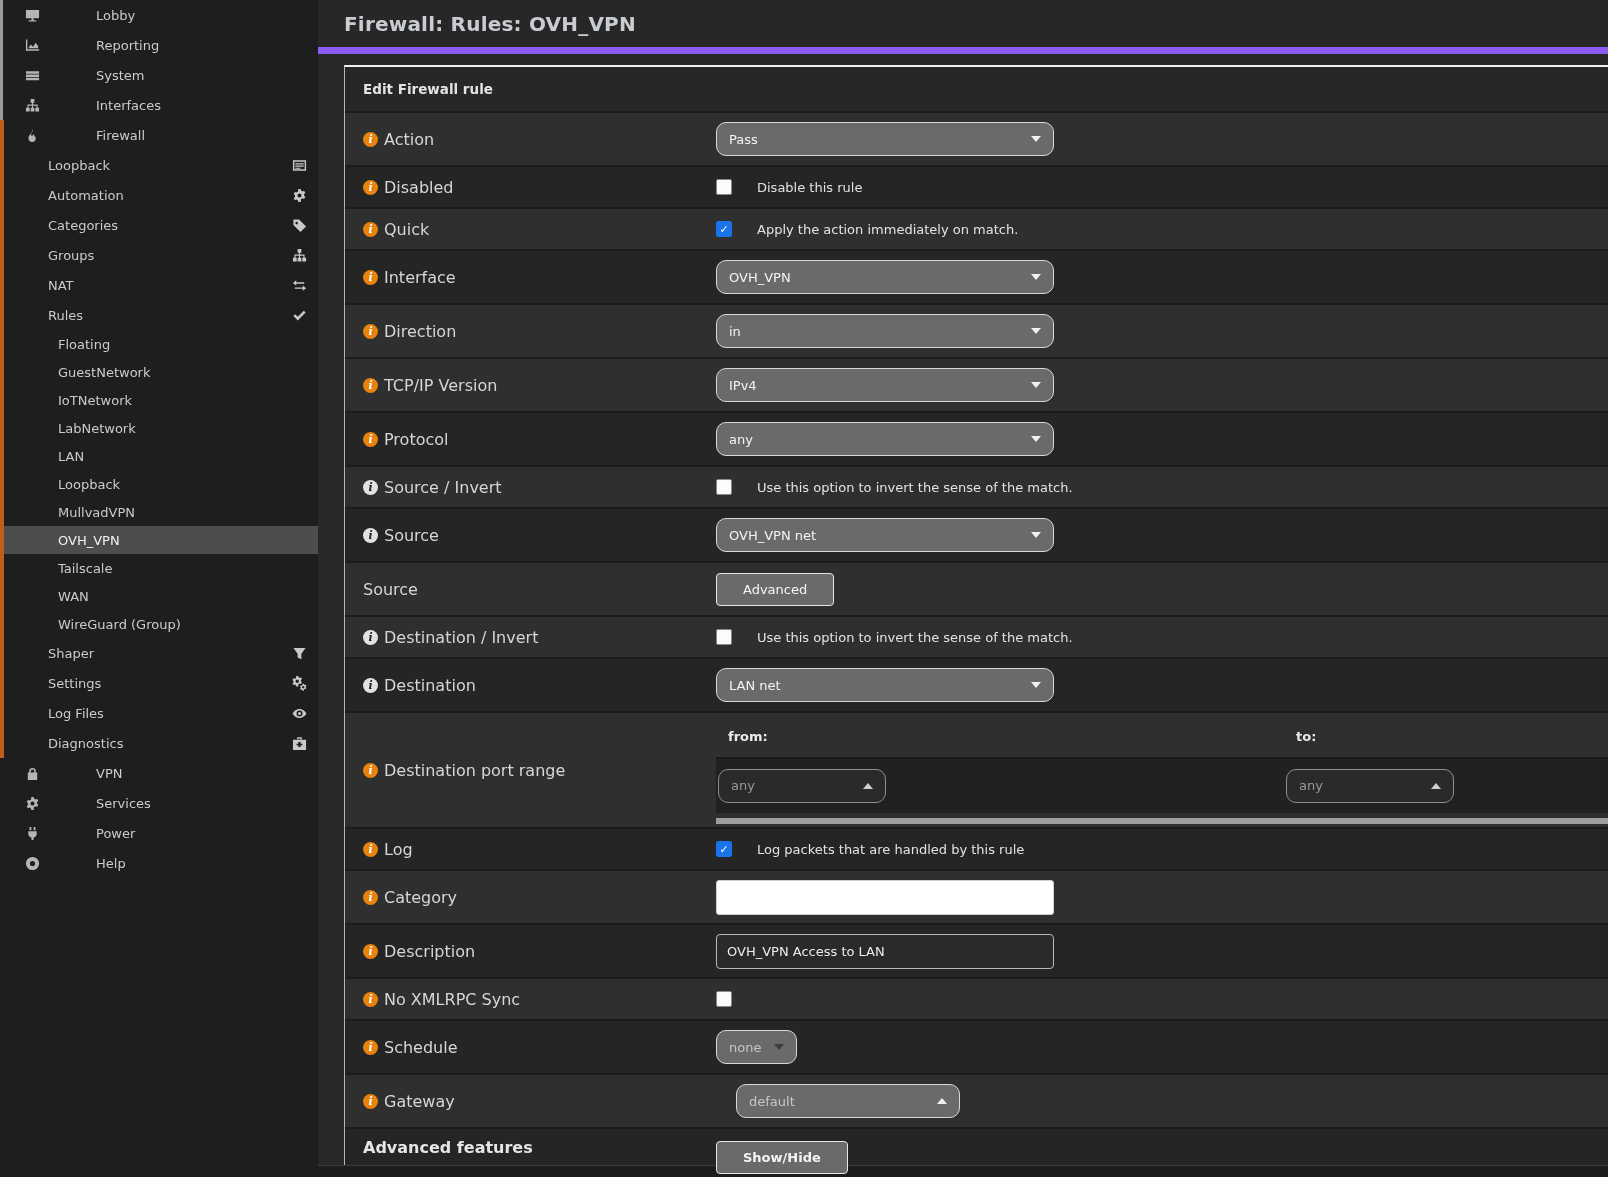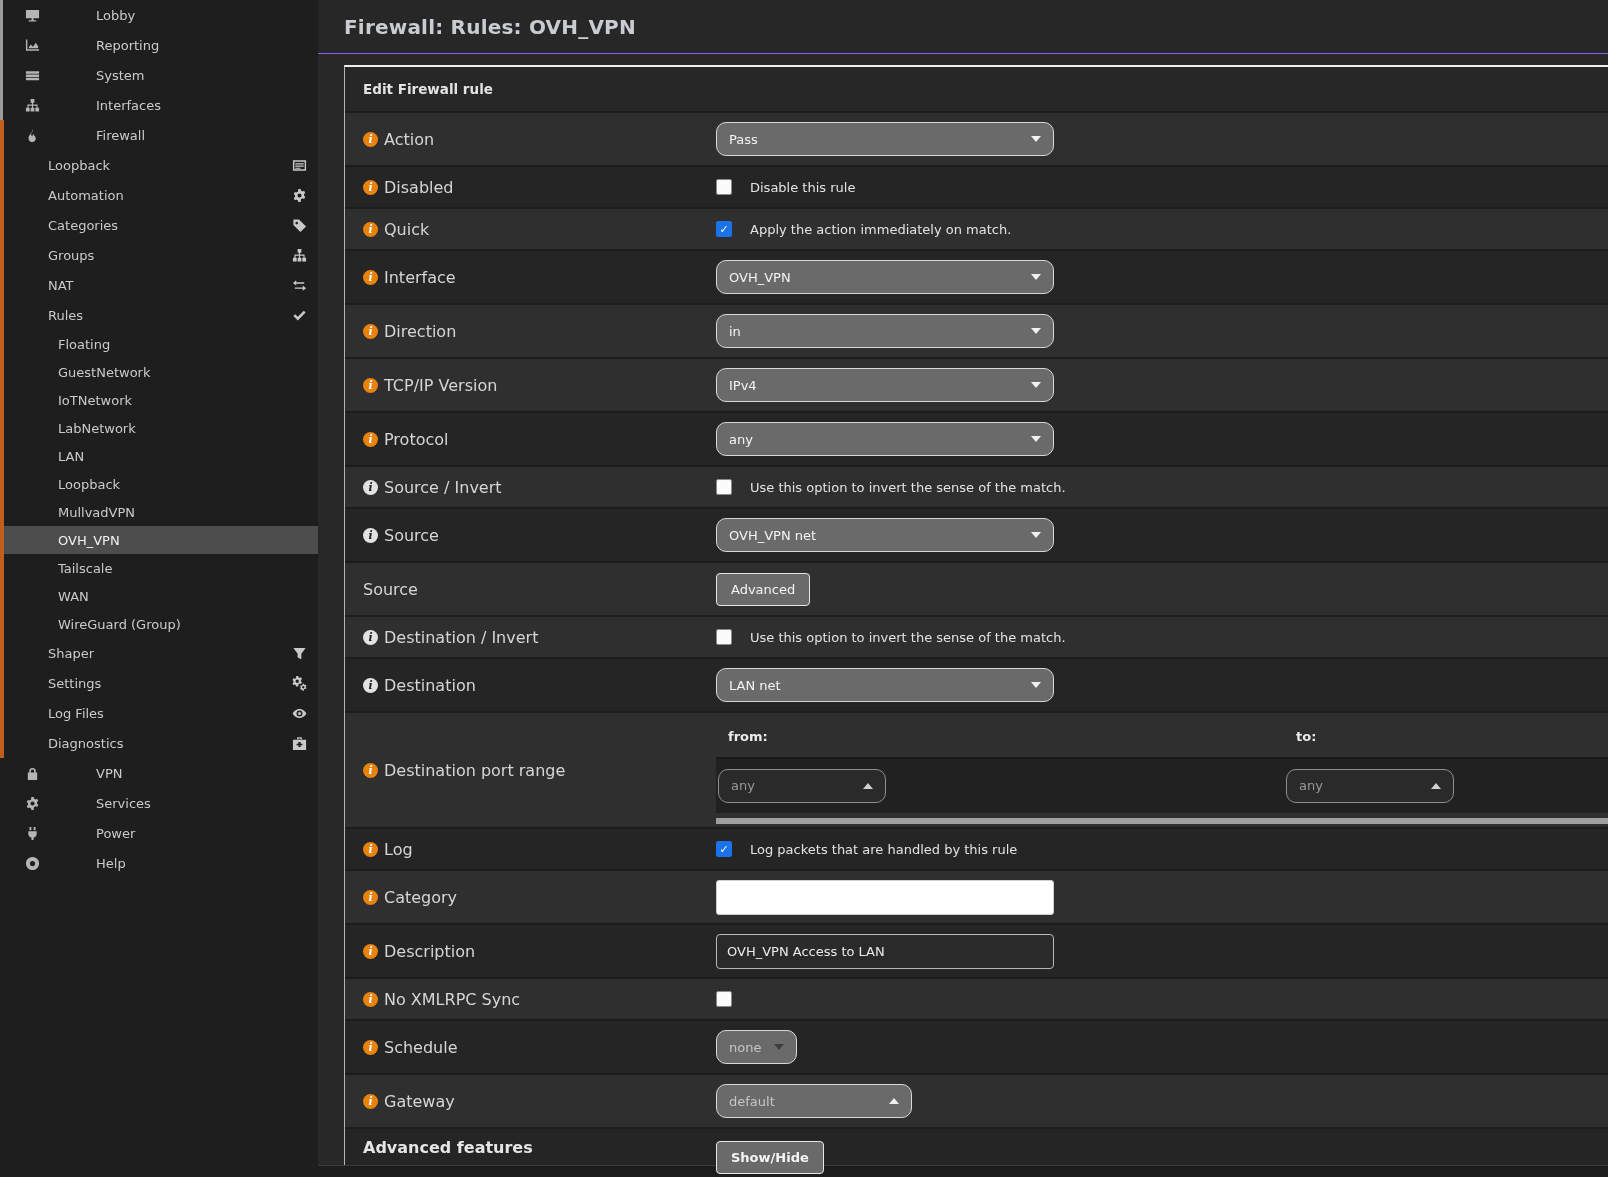--- a/index.html
+++ b/index.html
@@ -16,21 +16,21 @@
   .s-item.lvl1 { padding-left:48px; }
   .s-item.lvl2 { padding-left:58px; height:28px; }
   .s-item.active { background:#4d4d4d; color:#f2f2f2; }
   .s-icon { width:16px; margin-right:7px; display:inline-flex; color:#b5b5b5; flex:none; }
   .s-ricon { margin-left:auto; margin-right:11px; display:inline-flex; color:#c9c9c9; flex:none; }
   .s-icon svg,.s-ricon svg { display:block; }
   .s-label { white-space:nowrap; }
 
   
   .main { flex:1; min-width:0; background:#282828; display:flex; flex-direction:column; overflow:hidden; }
-  .titlebar { height:54px; flex:none; background:#272727; border-bottom:1px solid #8b5cf6; display:flex; align-items:center; padding-left:26px; }
+  .titlebar { height:54px; flex:none; background:#272727; border-bottom:7px solid #8b5cf6; display:flex; align-items:center; padding-left:26px; }
   .titlebar h1 { font-size:20px; font-weight:bold; color:#c9ccd0; letter-spacing:.2px; }
 
   .panel { margin-left:26px; margin-top:11px; background:#262626; border-top:2px solid #f0f0f0; border-left:1px solid #b5b5b5; overflow:visible; flex:none; }
   .panel-heading { height:44px; display:flex; align-items:center; padding-left:18px; background:#272727; color:#e3e3e3; font-weight:bold; font-size:13.5px; }
 
   .row { display:flex; align-items:stretch; border-top:2px solid #1c1c1c; }
   .row.light { background:#2f2f2f; }
   .row.dark  { background:#252525; }
   .h-def  { height:54px; }
   .h-slim { height:42px; }
@@ -56,27 +56,27 @@
   .select.muted .sel-text { color:#989898; }
   .caret { width:0; height:0; border-left:5px solid transparent; border-right:5px solid transparent; flex:none; }
   .caret.down { border-top:6px solid #f0f0f0; }
   .caret.up { border-bottom:6px solid #f0f0f0; }
   .select.muted .caret.up { border-bottom-color:#cfcfcf; }
   .select.darkcaret .caret.down { border-top-color:#3d3d3d; }
 
   .cb { width:16px; height:16px; background:#fbfbfb; border:1px solid #8a8a8a; border-radius:2px; display:inline-flex;
         align-items:center; justify-content:center; font-size:11px; font-weight:bold; color:#fff; flex:none; cursor:pointer; }
   .cb.checked { background:#1a73e8; border-color:#1a73e8; }
-  .cb-text { margin-left:18px; font-size:13px; color:#e3e3e3; white-space:nowrap; }
+  .cb-text { margin-left:25px; font-size:13px; color:#e3e3e3; white-space:nowrap; }
 
   .inp { height:35px; padding:0 10px; font-size:13px; font-family:inherit; outline:none; }
   .inp-white { background:#ffffff; border:1px solid #cfcfcf; border-radius:3px; color:#222; }
   .inp-dark  { background:#2a2a2a; border:1px solid #b9b9b9; border-radius:4px; color:#ececec; }
 
-  .btn { height:33px; padding:0 14px; background:#6a6a6a; border:1px solid #e6e6e6; border-radius:4px;
+  .btn { height:33px; padding:0 26px; background:#6a6a6a; border:1px solid #e6e6e6; border-radius:4px;
          color:#f5f5f5; font-size:13px; font-family:inherit; cursor:pointer; position:relative; z-index:2; }
   .btn.bold { font-weight:bold; }
 
   
   .cell-control.nopad { padding:0; display:flex; }
   .pr { width:100%; display:flex; flex-direction:column; }
   .pr-head { height:40px; display:flex; align-items:center; }
   .pr-col1 { width:568px; flex:none; display:flex; align-items:center; }
   .pr-col2 { flex:1; display:flex; align-items:center; }
   .pr-label { font-weight:bold; font-size:13px; color:#eaeaea; padding-left:12px; }
@@ -513,21 +513,21 @@
                 <span class="caret down"></span>
               </div>
             </div>
           </div>
           <div class="row light h-def">
             <div class="cell-label">
               <span class="info orange">i</span>
               <span class="flabel">Gateway</span>
             </div>
             <div class="cell-control">
-              <div class="select graytext" style="width: 196px;">
+              <div class="select graytext" style="width: 224px; margin-left: 20px;">
                 <span class="sel-text">default</span>
                 <span class="caret up"></span>
               </div>
             </div>
           </div>
           <div class="row dark h-adv">
             <div class="cell-label">
               <span class="flabel bold">Advanced features</span>
             </div>
             <div class="cell-control">

